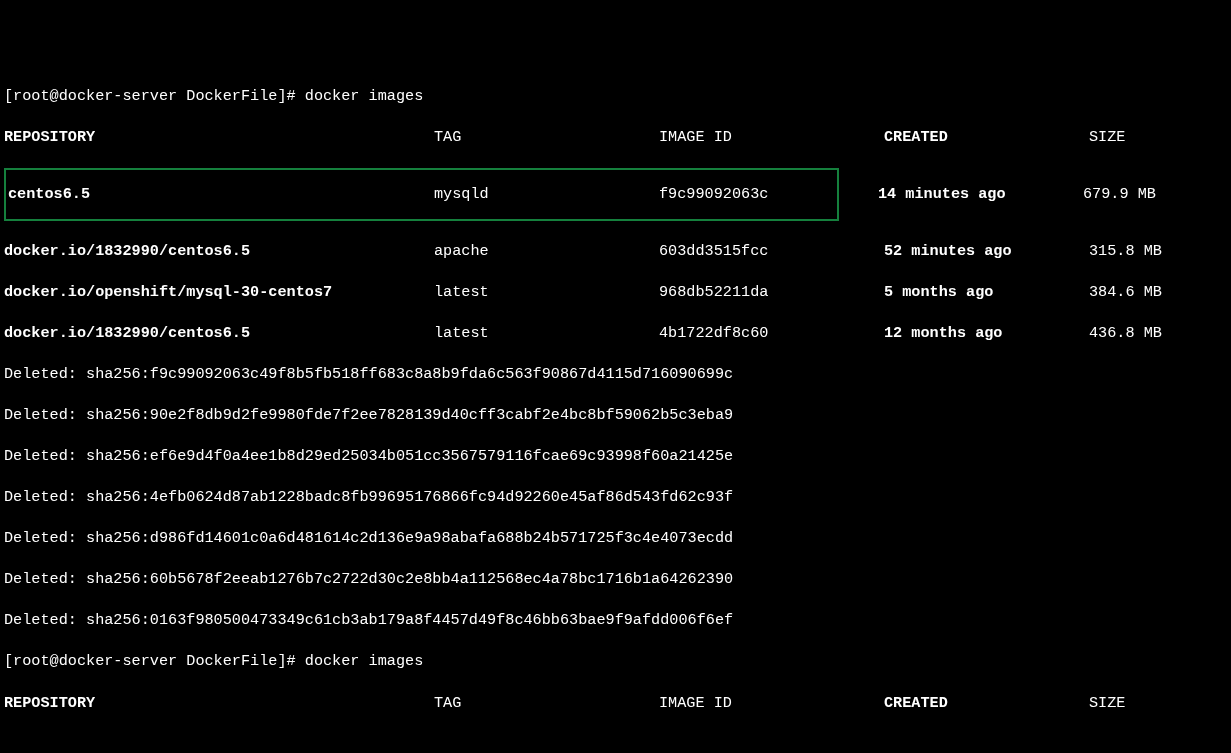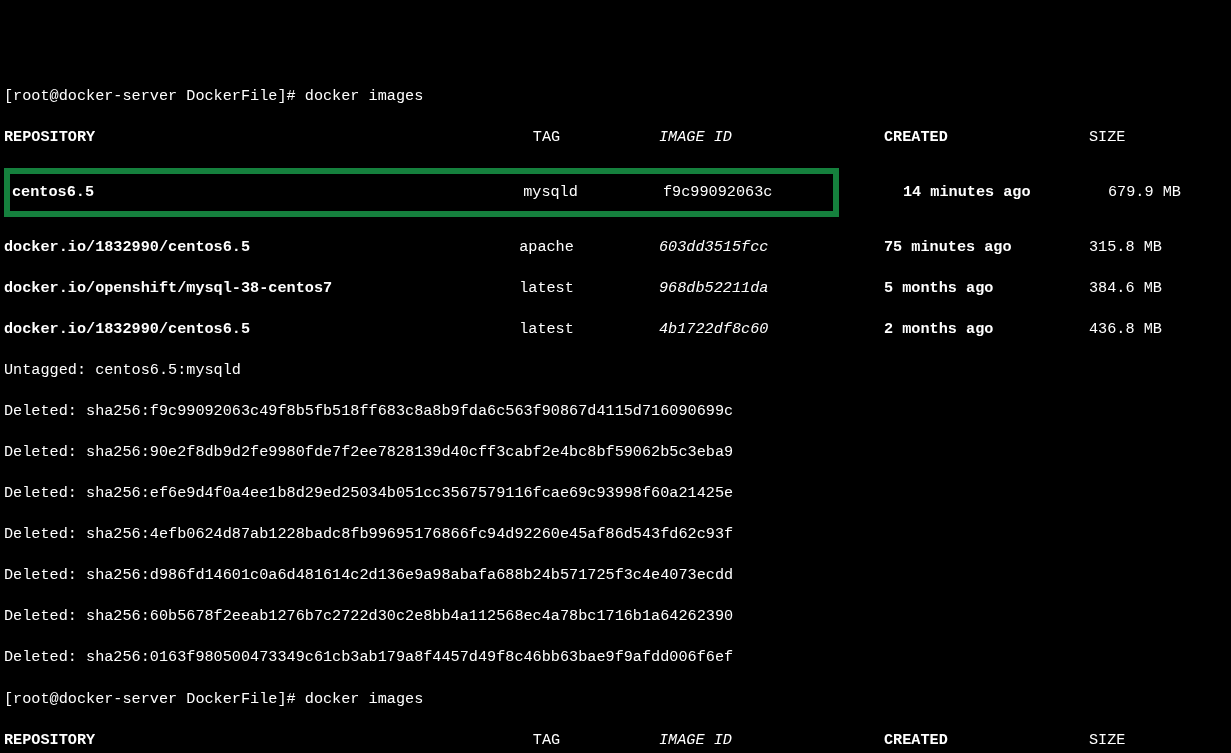--- a/index.html
+++ b/index.html
@@ -10,43 +10,42 @@
     font-family: "Consolas", "Courier New", monospace;
     font-size: 15.2px;
     line-height: 1.35;
     white-space: pre;
     width: 1231px;
     box-sizing: border-box;
     overflow: hidden;
   }
   .line { display: block; }
   .redbox {
-    border: 6px solid #15803d;
-    padding: 8px 2px;
+    border: 2px solid #15803d;
+    padding: 14px 2px;
     display: inline-block;
     box-sizing: border-box;
   }
   .col-repo { display: inline-block; width: 430px; font-weight: bold; }
-  .col-tag  { display: inline-block; width: 225px; text-align: center; }
-  .col-id   { display: inline-block; width: 225px; font-style: italic; }
+  .col-tag  { display: inline-block; width: 225px; }
+  .col-id   { display: inline-block; width: 225px; }
   .col-crt  { display: inline-block; width: 205px; font-weight: bold; }
   .col-size { display: inline-block; }
 </style>
 </head>
 <body>
 
 
 <div>
 <span class="line"><span>[root@docker-server DockerFile]# </span><span>docker images</span></span>
 <span class="line"><span class="col-repo">REPOSITORY</span><span class="col-tag">TAG</span><span class="col-id">IMAGE ID</span><span class="col-crt">CREATED</span><span class="col-size">SIZE</span></span>
-<span class="line"><span class="redbox" style="width:835px;"><span class="col-repo" style="width:426px;">centos6.5</span><span class="col-tag">mysqld</span><span>f9c99092063c</span></span><span class="col-crt" style="margin-left:64px;">14 minutes ago</span><span class="col-size">679.9 MB</span></span>
-<span class="line"><span class="col-repo">docker.io/1832990/centos6.5</span><span class="col-tag">apache</span><span class="col-id">603dd3515fcc</span><span class="col-crt">75 minutes ago</span><span class="col-size">315.8 MB</span></span>
-<span class="line"><span class="col-repo">docker.io/openshift/mysql-38-centos7</span><span class="col-tag">latest</span><span class="col-id">968db52211da</span><span class="col-crt">5 months ago</span><span class="col-size">384.6 MB</span></span>
-<span class="line"><span class="col-repo">docker.io/1832990/centos6.5</span><span class="col-tag">latest</span><span class="col-id">4b1722df8c60</span><span class="col-crt">2 months ago</span><span class="col-size">436.8 MB</span></span>
-<span class="line">Untagged: centos6.5:mysqld</span>
+<span class="line"><span class="redbox" style="width:835px;"><span class="col-repo" style="width:426px;">centos6.5</span><span class="col-tag">mysqld</span><span>f9c99092063c</span></span><span class="col-crt" style="margin-left:39px;">14 minutes ago</span><span class="col-size">679.9 MB</span></span>
+<span class="line"><span class="col-repo">docker.io/1832990/centos6.5</span><span class="col-tag">apache</span><span class="col-id">603dd3515fcc</span><span class="col-crt">52 minutes ago</span><span class="col-size">315.8 MB</span></span>
+<span class="line"><span class="col-repo">docker.io/openshift/mysql-30-centos7</span><span class="col-tag">latest</span><span class="col-id">968db52211da</span><span class="col-crt">5 months ago</span><span class="col-size">384.6 MB</span></span>
+<span class="line"><span class="col-repo">docker.io/1832990/centos6.5</span><span class="col-tag">latest</span><span class="col-id">4b1722df8c60</span><span class="col-crt">12 months ago</span><span class="col-size">436.8 MB</span></span>
 <span class="line">Deleted: sha256:f9c99092063c49f8b5fb518ff683c8a8b9fda6c563f90867d4115d716090699c</span>
 <span class="line">Deleted: sha256:90e2f8db9d2fe9980fde7f2ee7828139d40cff3cabf2e4bc8bf59062b5c3eba9</span>
 <span class="line">Deleted: sha256:ef6e9d4f0a4ee1b8d29ed25034b051cc3567579116fcae69c93998f60a21425e</span>
 <span class="line">Deleted: sha256:4efb0624d87ab1228badc8fb99695176866fc94d92260e45af86d543fd62c93f</span>
 <span class="line">Deleted: sha256:d986fd14601c0a6d481614c2d136e9a98abafa688b24b571725f3c4e4073ecdd</span>
 <span class="line">Deleted: sha256:60b5678f2eeab1276b7c2722d30c2e8bb4a112568ec4a78bc1716b1a64262390</span>
 <span class="line">Deleted: sha256:0163f980500473349c61cb3ab179a8f4457d49f8c46bb63bae9f9afdd006f6ef</span>
 <span class="line"><span>[root@docker-server DockerFile]# </span><span>docker images</span></span>
 <span class="line"><span class="col-repo">REPOSITORY</span><span class="col-tag">TAG</span><span class="col-id">IMAGE ID</span><span class="col-crt">CREATED</span><span class="col-size">SIZE</span></span>
 

